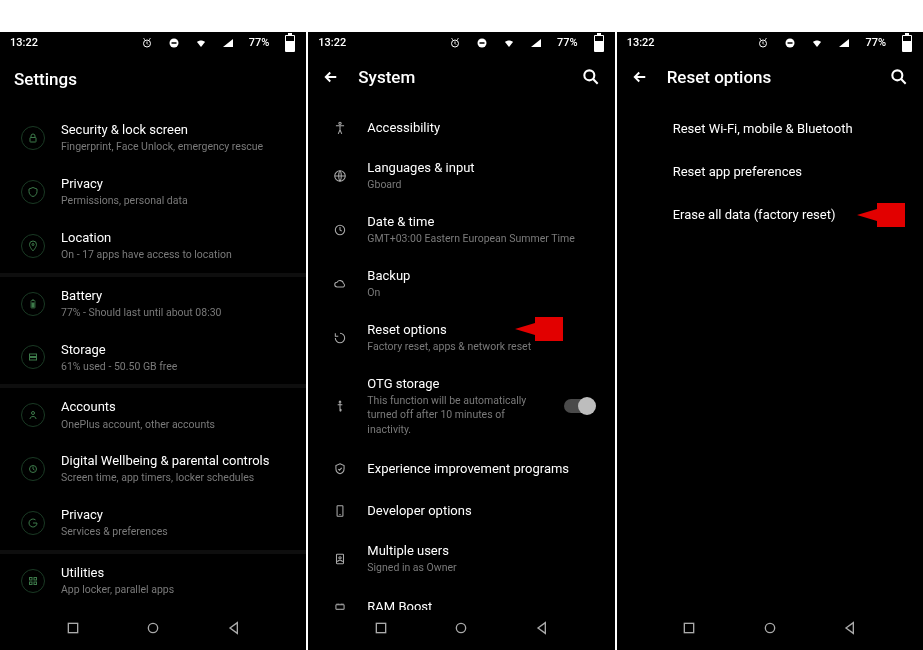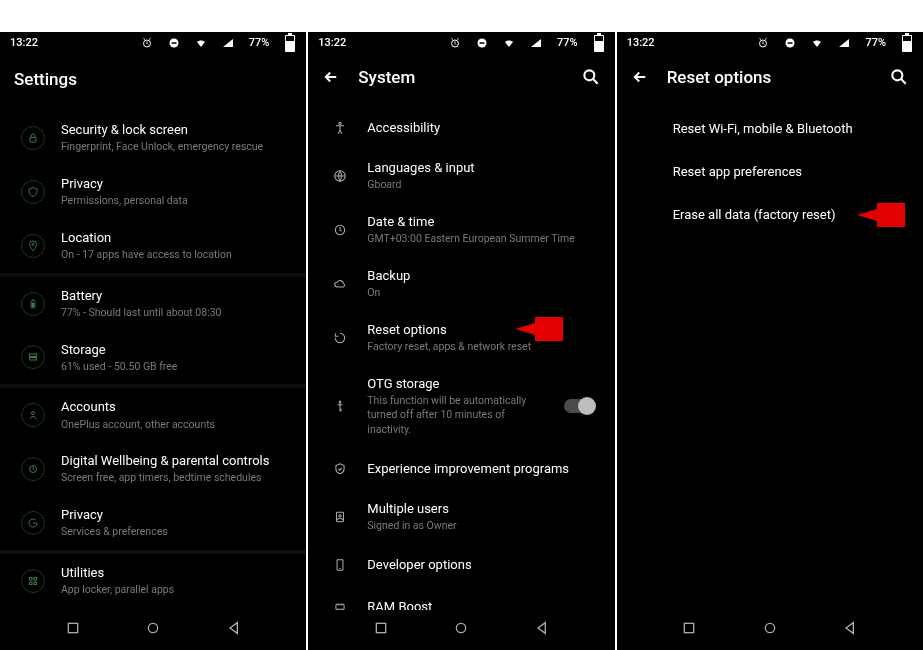--- a/index.html
+++ b/index.html
@@ -239,21 +239,21 @@
     </div>
     <div class="item">
       <span class="icon circ">
           <svg viewBox="0 0 24 24" fill="none" stroke="#3d7a4a" stroke-width="2">
             <circle cx="12" cy="12" r="7"></circle>
             <path d="M12 7v5l3 2"></path>
           </svg>
         </span>
       <div class="text">
           <div class="label">Digital Wellbeing &amp; parental controls</div>
-          <div class="sub">Screen free, app timers, bedtime schedules</div>
+          <div class="sub">Screen time, app timers, locker schedules</div>
         </div>
     </div>
     <div class="item">
       <span class="icon circ">
           <svg viewBox="0 0 24 24" fill="none" stroke="#3d7a4a" stroke-width="2">
             <path d="M20 12a8 8 0 11-3-6.2M20 12h-8"></path>
           </svg>
         </span>
       <div class="text">
           <div class="label">Privacy</div>
@@ -431,39 +431,39 @@
             <path d="M9 12l2 2 4-4"></path>
           </svg>
         </span>
       <div class="text">
           <div class="label">Experience improvement programs</div>
         </div>
     </div>
     <div class="item">
       <span class="icon">
           <svg viewBox="0 0 24 24" fill="none" stroke="#aaa" stroke-width="1.8">
+            <rect x="7" y="3" width="10" height="18" rx="1"></rect>
+            <path d="M11 18h2"></path>
+          </svg>
+        </span>
+      <div class="text">
+          <div class="label">Developer options</div>
+        </div>
+    </div>
+    <div class="item">
+      <span class="icon">
+          <svg viewBox="0 0 24 24" fill="none" stroke="#aaa" stroke-width="1.8">
             <rect x="6" y="4" width="12" height="16" rx="1"></rect>
             <circle cx="12" cy="10" r="2"></circle>
             <path d="M8 17c0-2 2-3 4-3s4 1 4 3"></path>
           </svg>
         </span>
       <div class="text">
           <div class="label">Multiple users</div>
           <div class="sub">Signed in as Owner</div>
-        </div>
-    </div>
-    <div class="item">
-      <span class="icon">
-          <svg viewBox="0 0 24 24" fill="none" stroke="#aaa" stroke-width="1.8">
-            <rect x="7" y="3" width="10" height="18" rx="1"></rect>
-            <path d="M11 18h2"></path>
-          </svg>
-        </span>
-      <div class="text">
-          <div class="label">Developer options</div>
         </div>
     </div>
     <div class="item">
       <span class="icon">
           <svg viewBox="0 0 24 24" fill="none" stroke="#aaa" stroke-width="1.8">
             <rect x="5" y="8" width="14" height="8" rx="1"></rect>
             <path d="M7 16v2M10 16v2M14 16v2M17 16v2M7 6v2M10 6v2M14 6v2M17 6v2"></path>
           </svg>
         </span>
       <div class="text">

